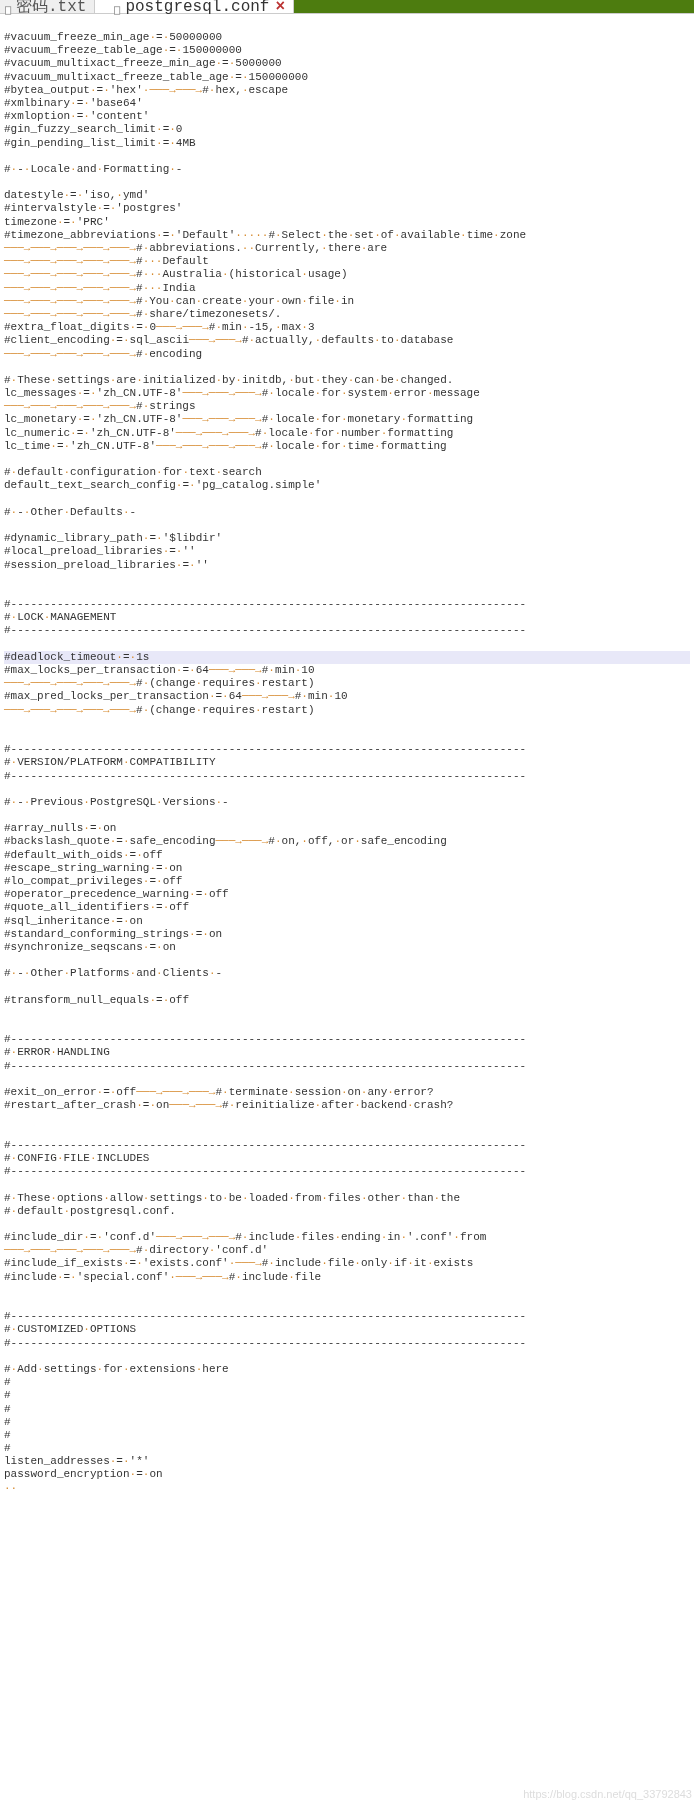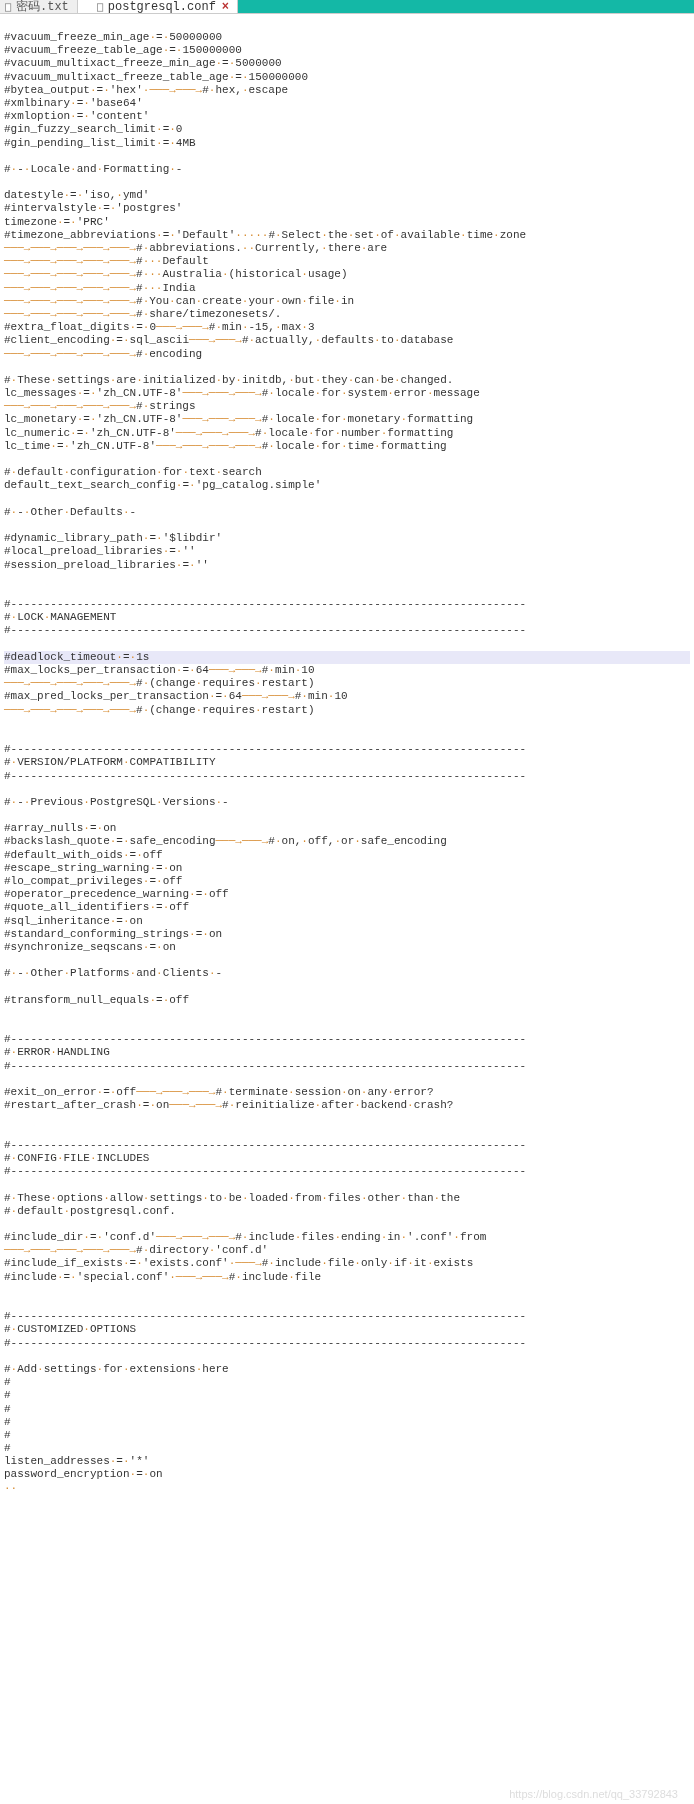--- a/index.html
+++ b/index.html
@@ -5,24 +5,24 @@
   * { margin: 0; padding: 0; box-sizing: border-box; }
   body {
     font-family: Consolas, 'Courier New', monospace;
     font-size: 11px;
     background: #fff;
     color: #333;
     width: 694px;
   }
   .tabs {
     display: flex;
-    background: #14b8a6;
+    background: #4d7c0f;
     border-bottom: 1px solid #ccc;
     height: 14px;
-    font-size: 12px;
+    font-size: 16px;
   }
   .tab {
     padding: 0 8px 0 4px;
     display: flex;
     align-items: center;
     gap: 3px;
     border-right: 1px solid #ccc;
     background: #efefef;
     color: #555;
     cursor: pointer;
@@ -36,21 +36,21 @@
     white-space: pre;
     font-size: 11px;
   }
   .line { height: 13.2px; }
   .line.highlight { background: #e8e8f8; }
   .arrow { color: #d68a2e; }
   .dot { color: #d68a2e; }
   .txt { color: #333; }
   .watermark {
     position: fixed;
-    right: 16px;
+    right: 2px;
     bottom: 4px;
     color: #ddd;
     font-size: 11px;
     font-family: Arial, sans-serif;
     pointer-events: none;
   }
 </style>
 </head>
 <body>
 

